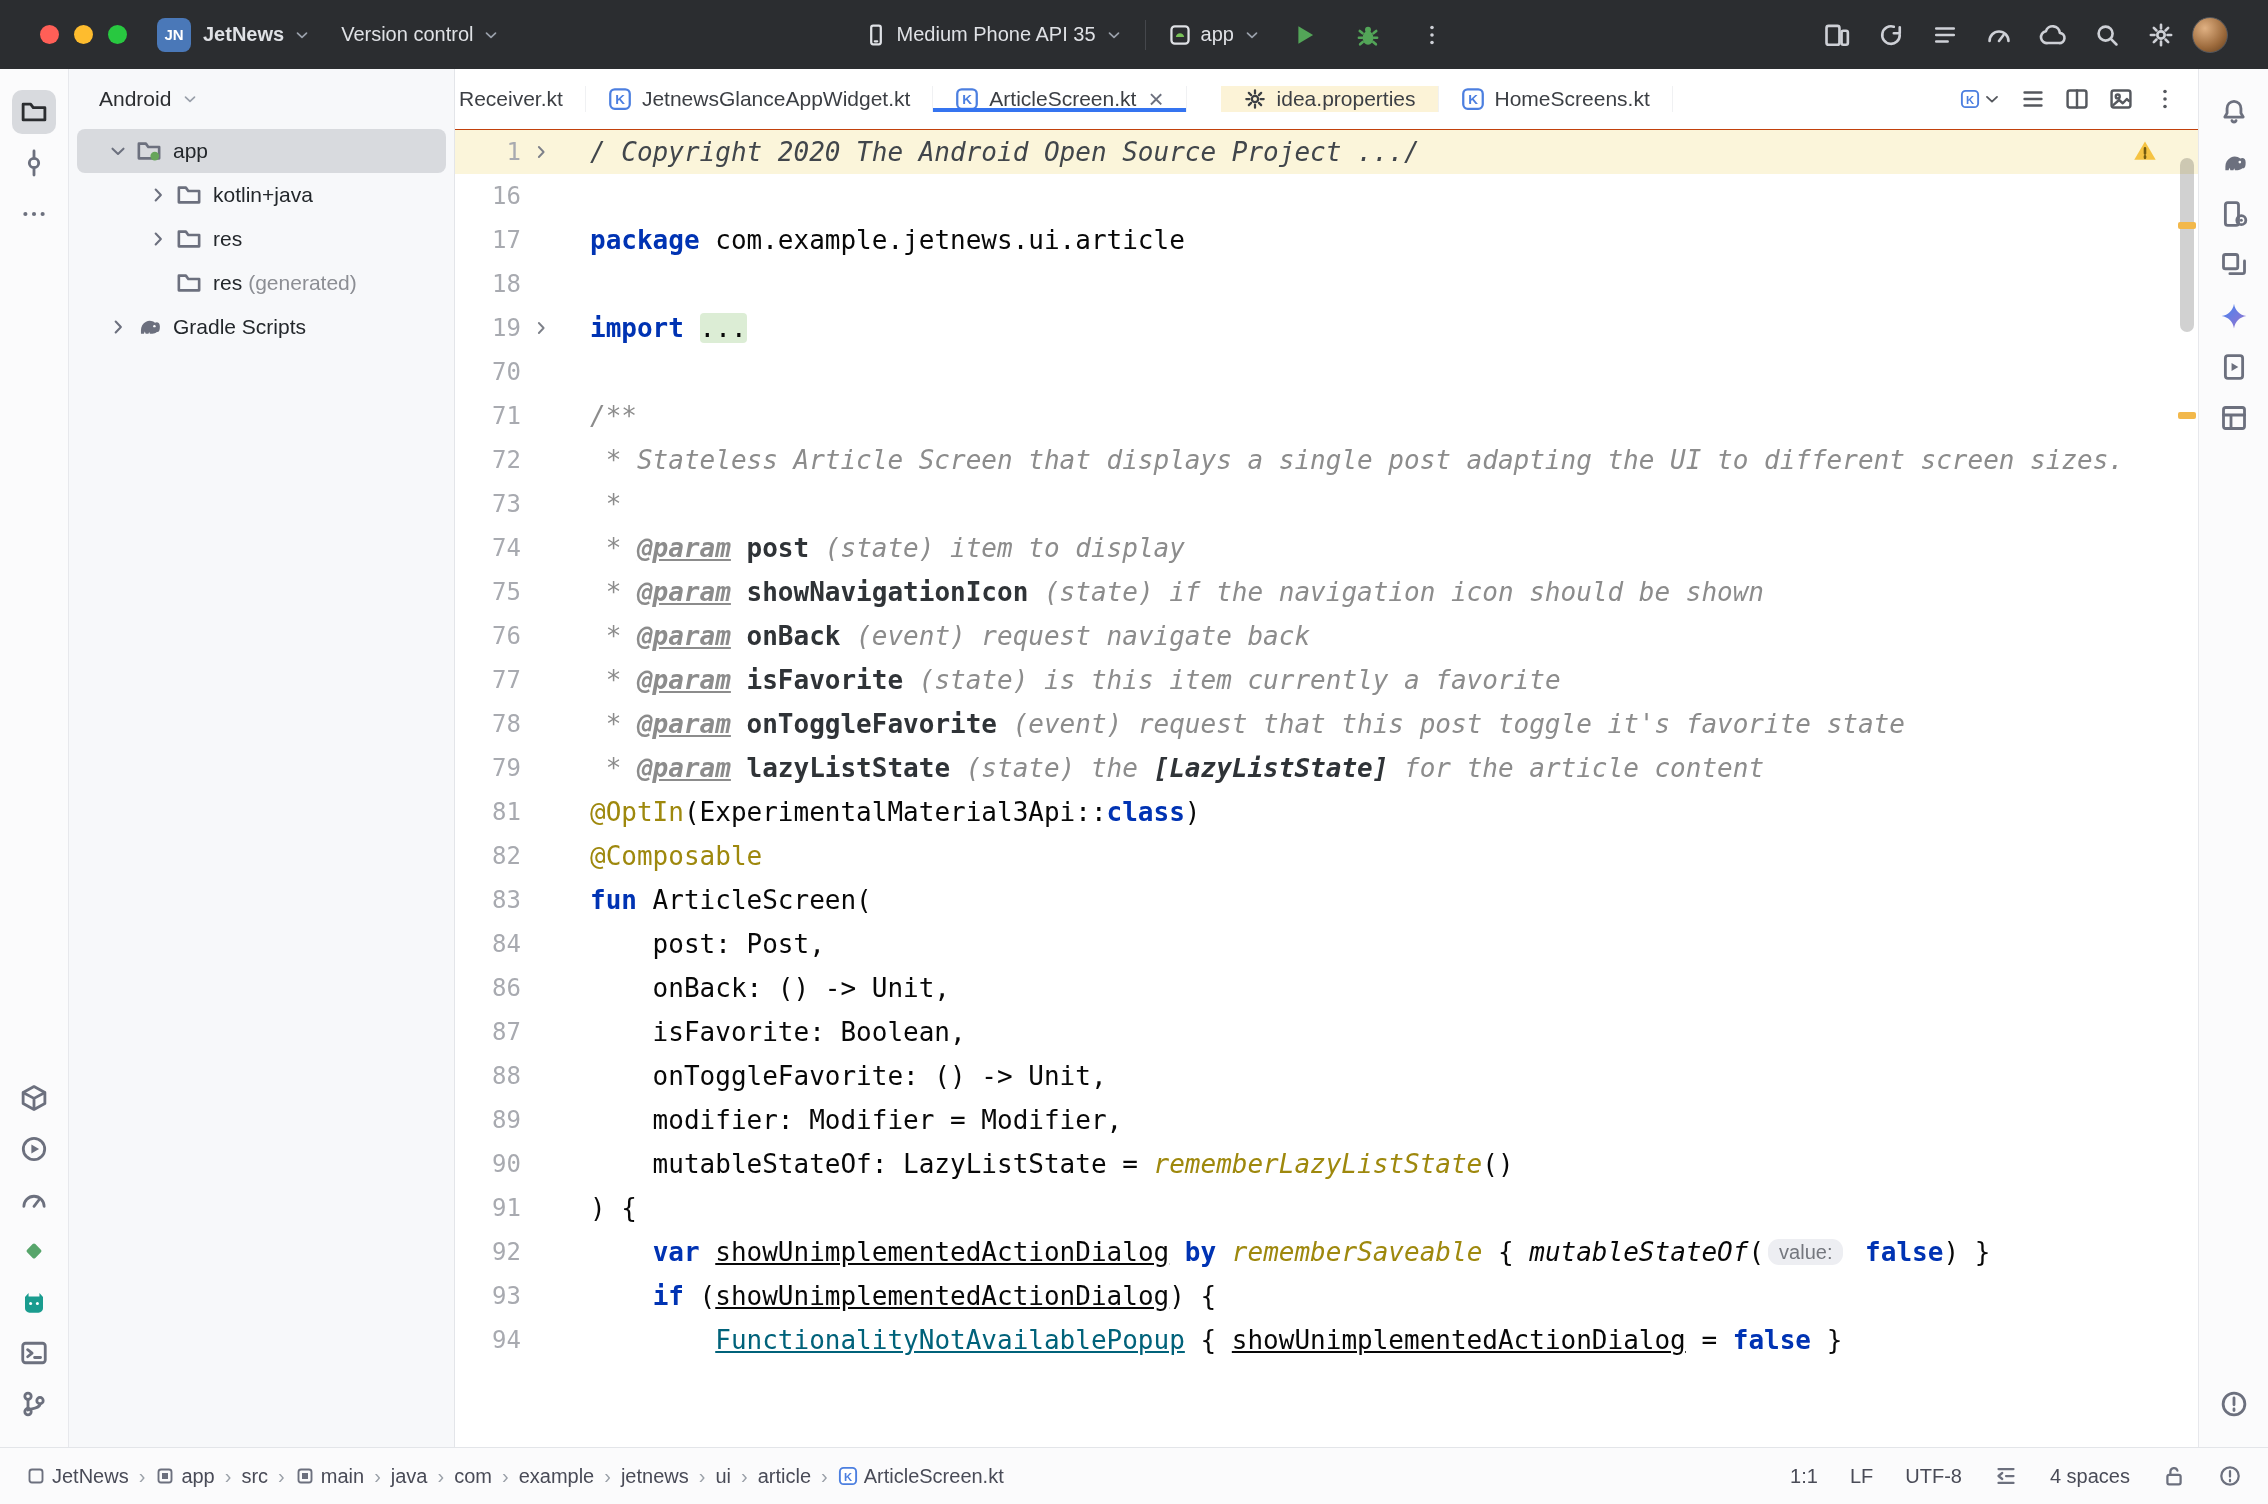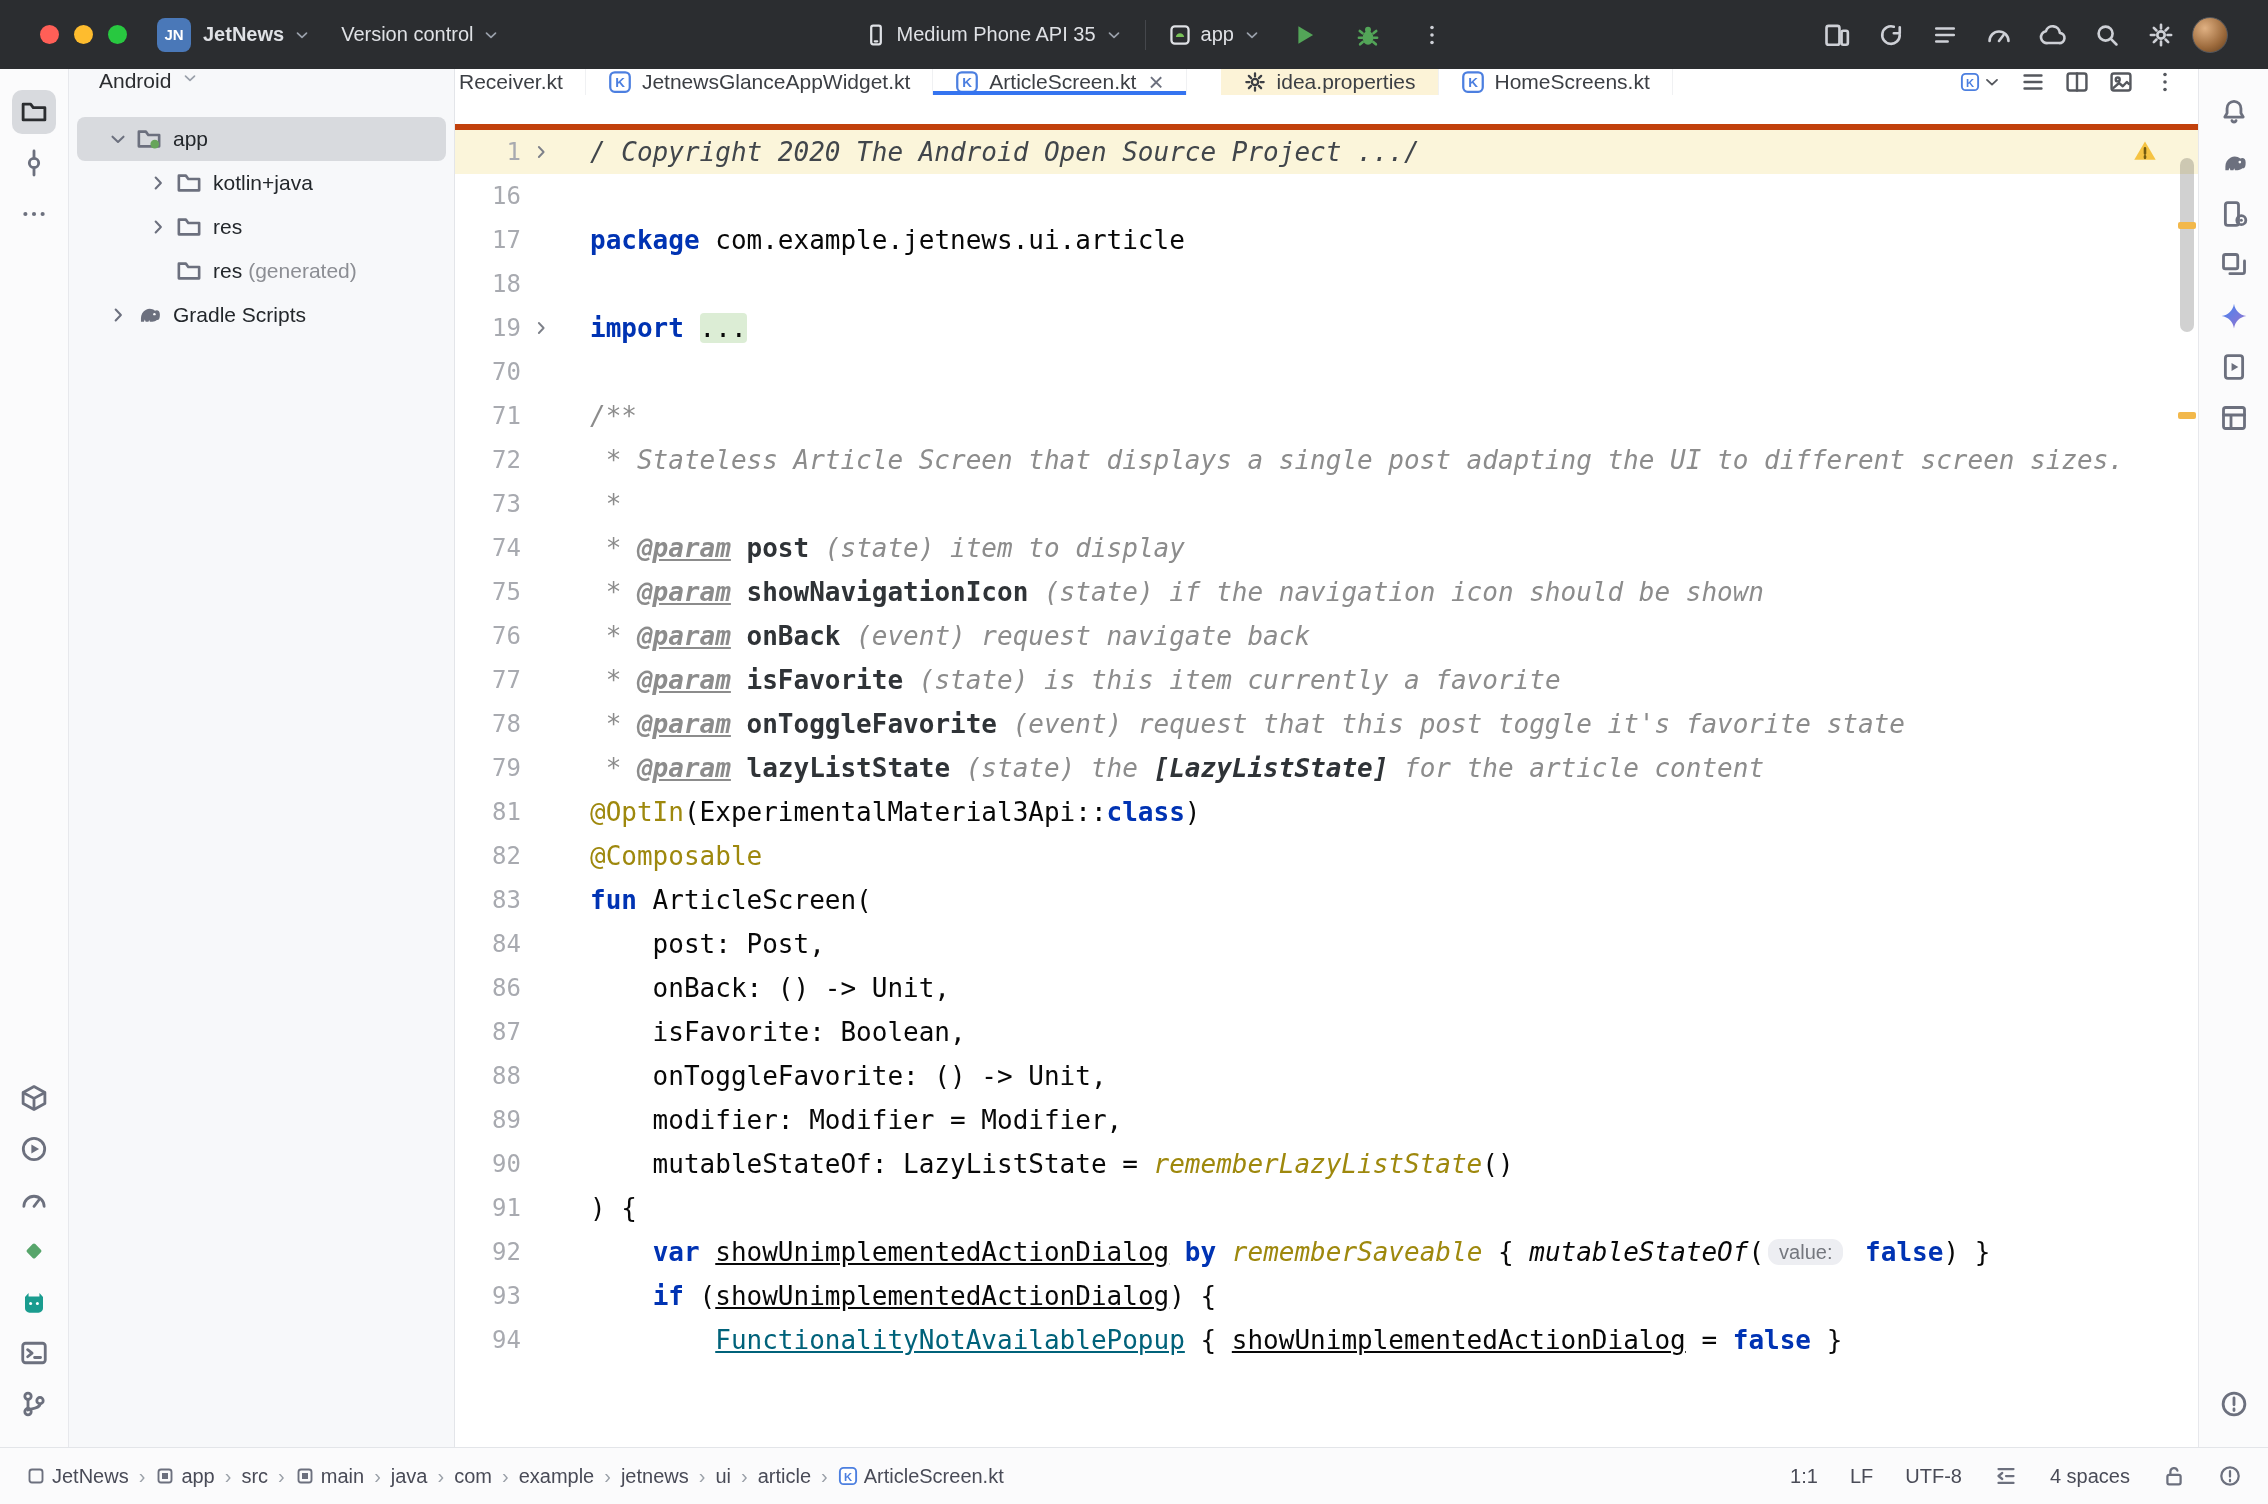--- a/index.html
+++ b/index.html
@@ -28,31 +28,31 @@
   
   .main{flex:1;display:flex;min-height:0;}
   .strip{width:69px;background:#fbfbfc;display:flex;flex-direction:column;align-items:center;padding:14px 0;}
   .strip.left{border-right:1px solid #e7e8ec;}
   .strip.right{border-left:1px solid #e7e8ec;width:70px;}
   .strip .tool-btn{margin:7px 0;}
   .spacer{flex:1;}
 
   
   .project-panel{width:386px;background:#f7f8fa;border-right:1px solid #e3e5e9;display:flex;flex-direction:column;}
-  .panel-header{height:48px;display:flex;align-items:flex-start;gap:10px;padding-left:30px;font-size:21px;color:#2b2d30;}
+  .panel-header{height:60px;display:flex;align-items:center;gap:10px;padding-left:30px;font-size:21px;color:#2b2d30;}
   .tree{flex:1;overflow:hidden;padding:0 8px;}
   .tree-row{height:44px;display:flex;align-items:center;border-radius:8px;font-size:21px;color:#23272b;white-space:nowrap;}
   .tree-row.selected{background:#d8dade;}
   .chev-cell{width:30px;display:flex;justify-content:center;color:#6c707e;flex:0 0 30px;}
   .tree-icon{width:28px;height:28px;margin:0 10px 0 2px;color:#6c707e;flex:0 0 28px;}
   .tree-suffix{color:#8c8e94;margin-left:6px;}
 
   
   .editor-zone{flex:1;display:flex;flex-direction:column;min-width:0;background:#fff;}
-  .tabbar{flex:0 0 61px;border-bottom:6px solid #c2410c;display:flex;align-items:flex-start;}
+  .tabbar{flex:0 0 61px;border-bottom:1px solid #c2410c;display:flex;align-items:center;}
   .tabs{display:flex;align-items:stretch;min-width:0;overflow:hidden;}
   .tab{display:flex;align-items:center;gap:10px;padding:0 22px;font-size:21px;color:#3c3f44;position:relative;border-right:1px solid #f0f1f3;white-space:nowrap;}
   .tab.partial{max-width:160px;overflow:hidden;padding-left:4px;}
   .tab.active::after{content:"";position:absolute;left:0;right:0;bottom:0;height:4px;background:#3574f0;}
   .tab.external{background:#fcf3d7;margin-left:34px;}
   .tab-icon{width:24px;height:24px;flex:0 0 24px;}
   .tab-close{color:#6c707e;font-size:26px;line-height:1;margin-left:2px;}
   .tab-right{margin-left:auto;display:flex;align-items:center;gap:18px;padding:0 20px;color:#55585e;}
   .tab-tool{display:flex;align-items:center;gap:2px;}
 

